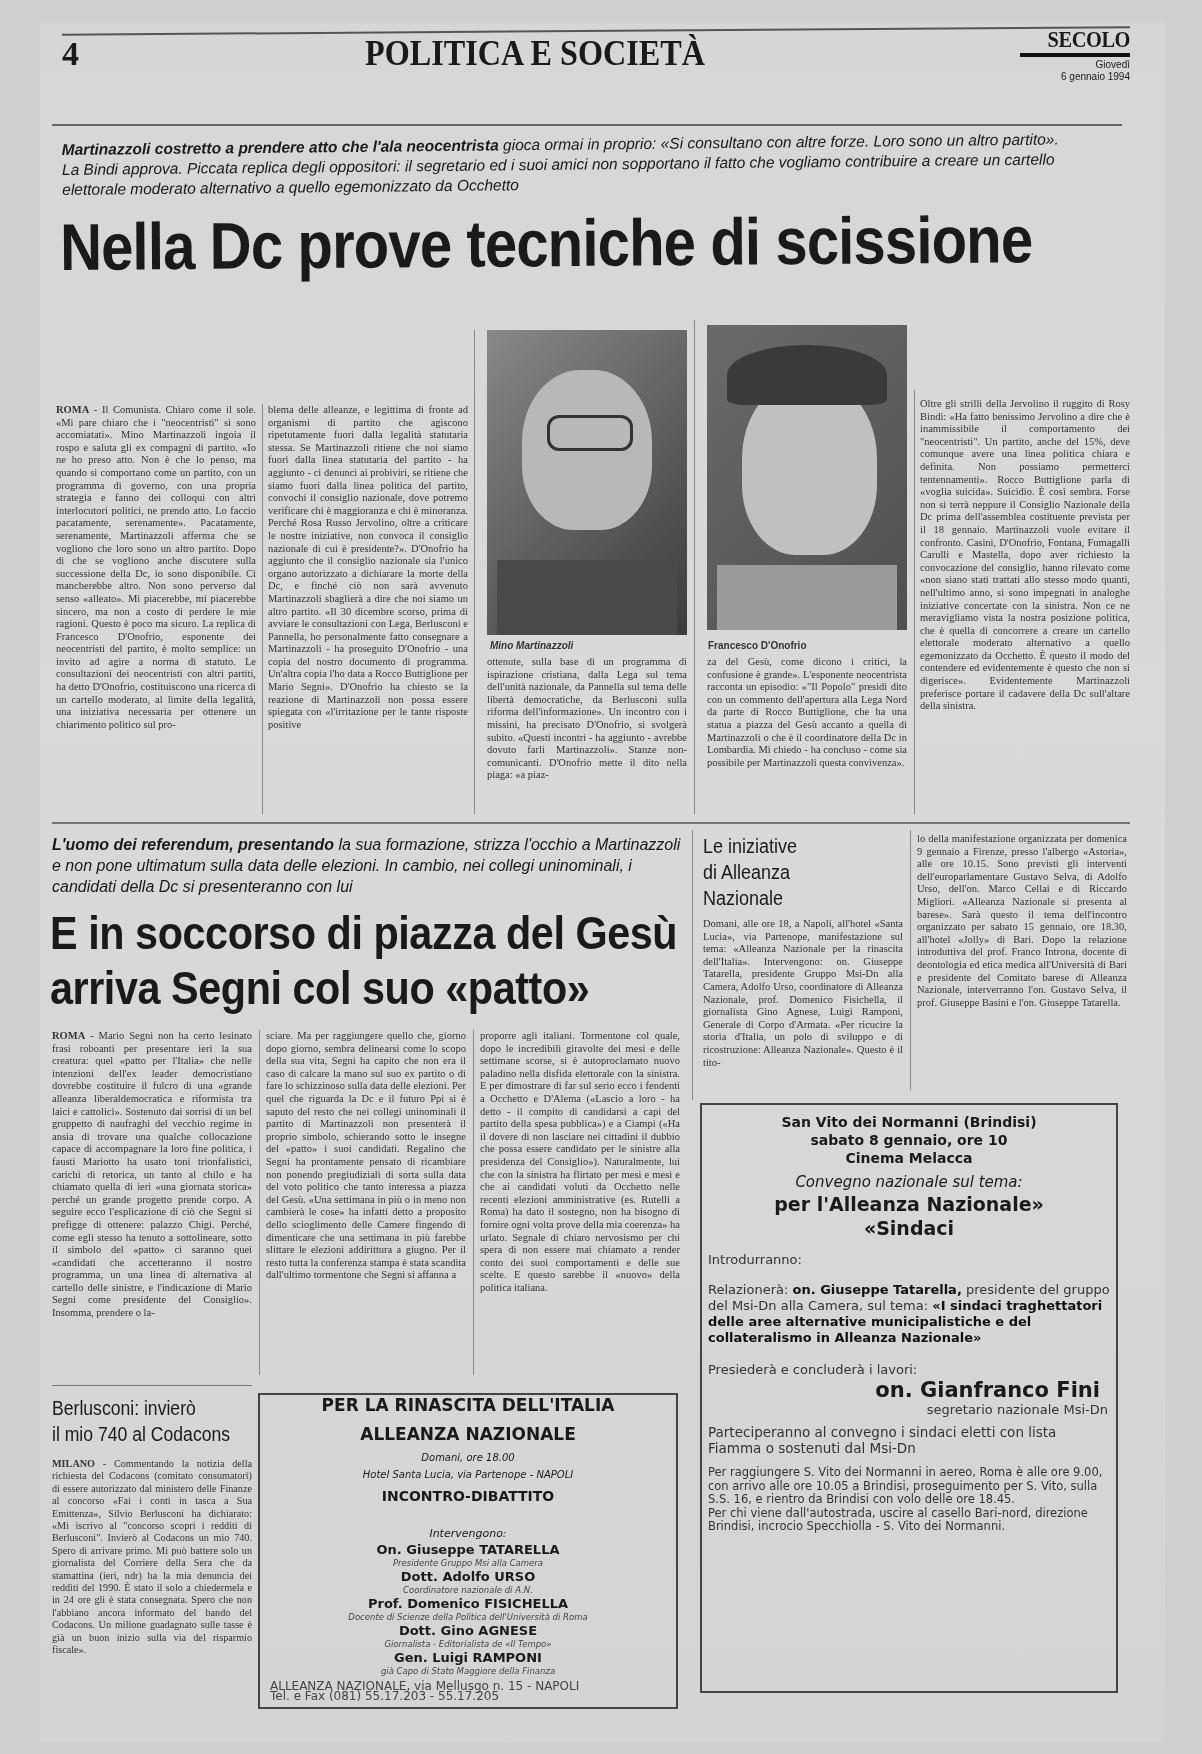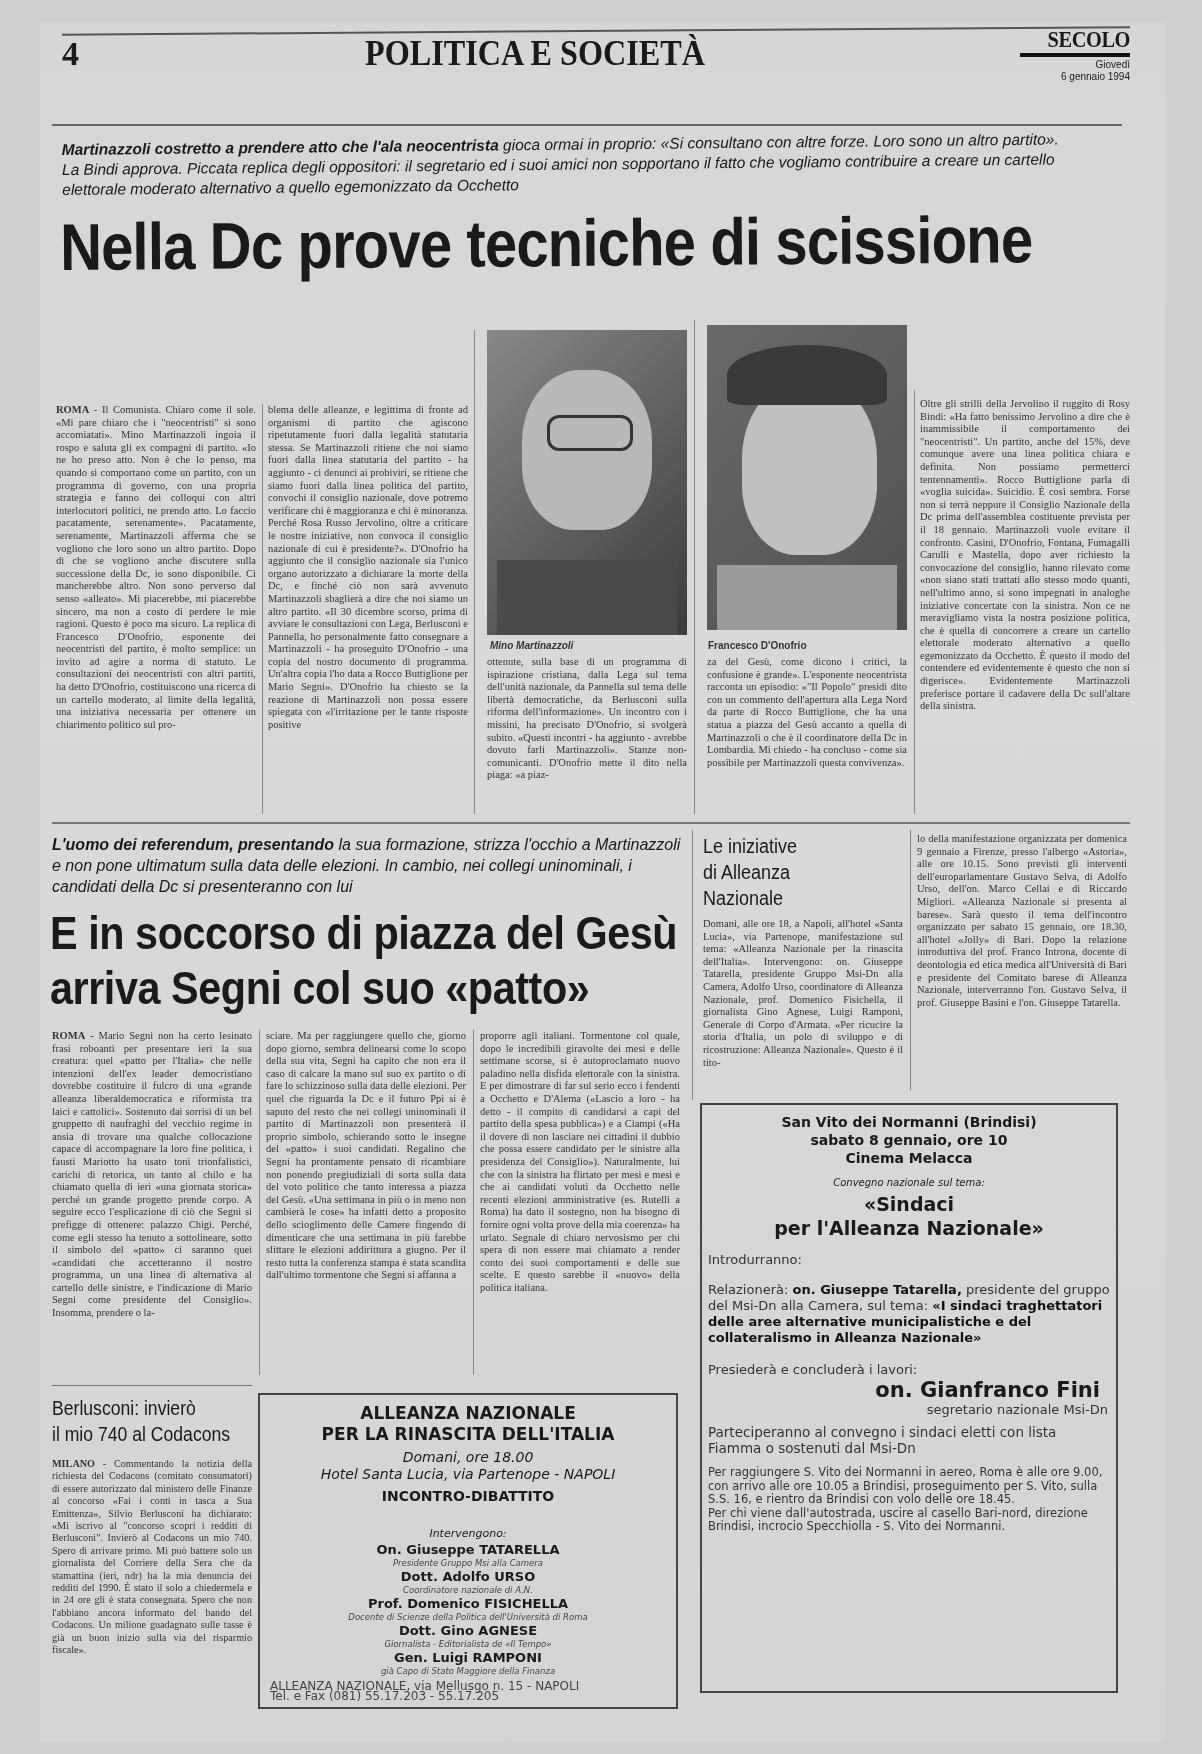--- a/index.html
+++ b/index.html
@@ -23,28 +23,28 @@
   .photo .face{position:absolute;border-radius:45% 45% 40% 40%;}
   .caption{position:absolute;font-family:"Liberation Sans",sans-serif;font-size:10px;font-weight:bold;color:#333;}
   .hsep{position:absolute;height:2px;background:#777;}
   .kicker2{position:absolute;left:52px;top:834px;width:640px;font-family:"Liberation Sans",sans-serif;font-style:italic;font-size:16px;line-height:21px;}
   .kicker2 b{font-weight:bold;}
   .headline2{position:absolute;left:50px;top:905px;font-family:"Liberation Sans",sans-serif;font-weight:bold;font-size:47px;line-height:55px;letter-spacing:-0.5px;transform:scaleX(0.88);transform-origin:left;white-space:nowrap;}
   .sidebar-title{position:absolute;left:703px;top:833px;font-family:"Liberation Sans",sans-serif;font-size:20px;line-height:26px;transform:scaleX(0.9);transform-origin:left;}
   .berl-title{position:absolute;left:52px;top:1395px;font-family:"Liberation Sans",sans-serif;font-size:20px;line-height:26px;transform:scaleX(0.88);transform-origin:left;white-space:nowrap;}
   .ad1{position:absolute;left:258px;top:1393px;width:420px;height:316px;border:2px solid #444;box-sizing:border-box;text-align:center;font-family:"DejaVu Sans",sans-serif;}
   .ad1 .t1{font-size:17px;font-weight:bold;line-height:21px;margin-top:8px;}
-  .ad1 .it{font-style:italic;font-size:14px;line-height:17px;}
+  .ad1 .it{font-style:italic;font-size:10px;line-height:17px;}
   .ad1 .b{font-weight:bold;font-size:13px;line-height:16px;}
   .ad1 .s{font-style:italic;font-size:8.5px;line-height:11px;color:#444;}
   .ad1 .foot{position:absolute;left:10px;bottom:6px;text-align:left;font-size:12px;line-height:10px;color:#444;}
   .ad2{position:absolute;left:700px;top:1103px;width:418px;height:590px;border:2px solid #444;box-sizing:border-box;font-family:"DejaVu Sans",sans-serif;}
   .ad2 .center{text-align:center;}
   .ad2 .h{font-size:14px;font-weight:bold;line-height:18px;}
-  .ad2 .it{font-style:italic;font-size:10px;line-height:19px;}
+  .ad2 .it{font-style:italic;font-size:15px;line-height:19px;}
   .ad2 .big{font-size:19px;font-weight:bold;line-height:24px;}
   .ad2 .row{font-size:13px;line-height:16px;color:#333;}
   .ad2 .nm{font-weight:bold;color:#111;}
   .ad2 .fini{font-size:21px;font-weight:bold;text-align:right;padding-right:16px;}
   .ad2 .sm{font-size:11.5px;line-height:13.5px;color:#333;}
 </style>
 </head>
 <body>
 
 <div class="page"></div>
@@ -113,22 +113,22 @@
 <div class="col" style="left:917px;top:833px;width:210px;height:257px;"><span>lo della manifestazione organizzata per domenica 9 gennaio a Firenze, presso l'albergo «Astoria», alle ore 10.15. Sono previsti gli interventi dell'europarlamentare Gustavo Selva, di Adolfo Urso, dell'on. Marco Cellai e di Riccardo Migliori. «Alleanza Nazionale si presenta al barese». Sarà questo il tema dell'incontro organizzato per sabato 15 gennaio, ore 18.30, all'hotel «Jolly» di Bari. Dopo la relazione introduttiva del prof. Franco Introna, docente di deontologia ed etica medica all'Università di Bari e presidente del Comitato barese di Alleanza Nazionale, interverranno l'on. Gustavo Selva, il prof. Giuseppe Basini e l'on. Giuseppe Tatarella.</span></div>
 
 <div class="hsep" style="left:52px;top:1385px;width:200px;height:1px;"></div>
 <div class="berl-title">
   <div>Berlusconi: invierò</div>
   <div>il mio 740 al Codacons</div>
 </div>
 <div class="col" style="left:52px;top:1458px;width:200px;height:240px;font-size:10.2px;line-height:12.4px;"><span class="lead">MILANO</span><span> - Commentando la notizia della richiesta del Codacons (comitato consumatori) di essere autorizzato dal ministero delle Finanze al concorso «Fai i conti in tasca a Sua Emittenza», Silvio Berlusconi ha dichiarato: «Mi iscrivo al "concorso scopri i redditi di Berlusconi". Invierò al Codacons un mio 740. Spero di arrivare primo. Mi può battere solo un giornalista del Corriere della Sera che da stamattina (ieri, ndr) ha la mia denuncia dei redditi del 1990. È stato il solo a chiedermela e in 24 ore gli è stata consegnata. Spero che non l'abbiano ancora informato del bando del Codacons. Un milione guadagnato sulle tasse è già un buon inizio sulla via del risparmio fiscale».</span></div>
 
 <div class="ad1">
+  <div class="t1" style="margin-top:0">PER LA RINASCITA DELL'ITALIA</div>
   <div class="t1">ALLEANZA NAZIONALE</div>
-  <div class="t1" style="margin-top:0">PER LA RINASCITA DELL'ITALIA</div>
   <div class="it" style="margin-top:4px">Domani, ore 18.00</div>
   <div class="it">Hotel Santa Lucia, via Partenope - NAPOLI</div>
   <div class="b" style="margin-top:5px;font-size:14px">INCONTRO-DIBATTITO</div>
   <div class="it" style="font-size:11px;margin-top:21px">Intervengono:</div>
   <div class="b">On. Giuseppe TATARELLA</div>
   <div class="s">Presidente Gruppo Msi alla Camera</div>
   <div class="b">Dott. Adolfo URSO</div>
   <div class="s">Coordinatore nazionale di A.N.</div>
   <div class="b">Prof. Domenico FISICHELLA</div>
   <div class="s">Docente di Scienze della Politica dell'Università di Roma</div>
@@ -141,22 +141,22 @@
     <div>Tel. e Fax (081) 55.17.203 - 55.17.205</div>
   </div>
 </div>
 
 <div class="ad2">
   <div class="center" style="margin-top:8px">
     <div class="h">San Vito dei Normanni (Brindisi)</div>
     <div class="h">sabato 8 gennaio, ore 10</div>
     <div class="h">Cinema Melacca</div>
     <div class="it" style="margin-top:6px">Convegno nazionale sul tema:</div>
+    <div class="big">per l'Alleanza Nazionale»</div>
     <div class="big">«Sindaci</div>
-    <div class="big">per l'Alleanza Nazionale»</div>
   </div>
   <div style="margin:12px 6px 0 6px;display:flex;">
     <div class="row" style="width:120px;">Introdurranno:</div>
   </div>
   <div class="row" style="margin:14px 6px 0 6px;">
     <span>Relazionerà:</span>
     <span class="nm">on. Giuseppe Tatarella,</span><span> presidente del gruppo del Msi-Dn alla Camera, sul tema:</span>
     <span class="nm">«I sindaci traghettatori delle aree alternative municipalistiche e del collateralismo in Alleanza Nazionale»</span>
   </div>
   <div class="row" style="margin:16px 6px 0 6px;">Presiederà e concluderà i lavori:</div>

